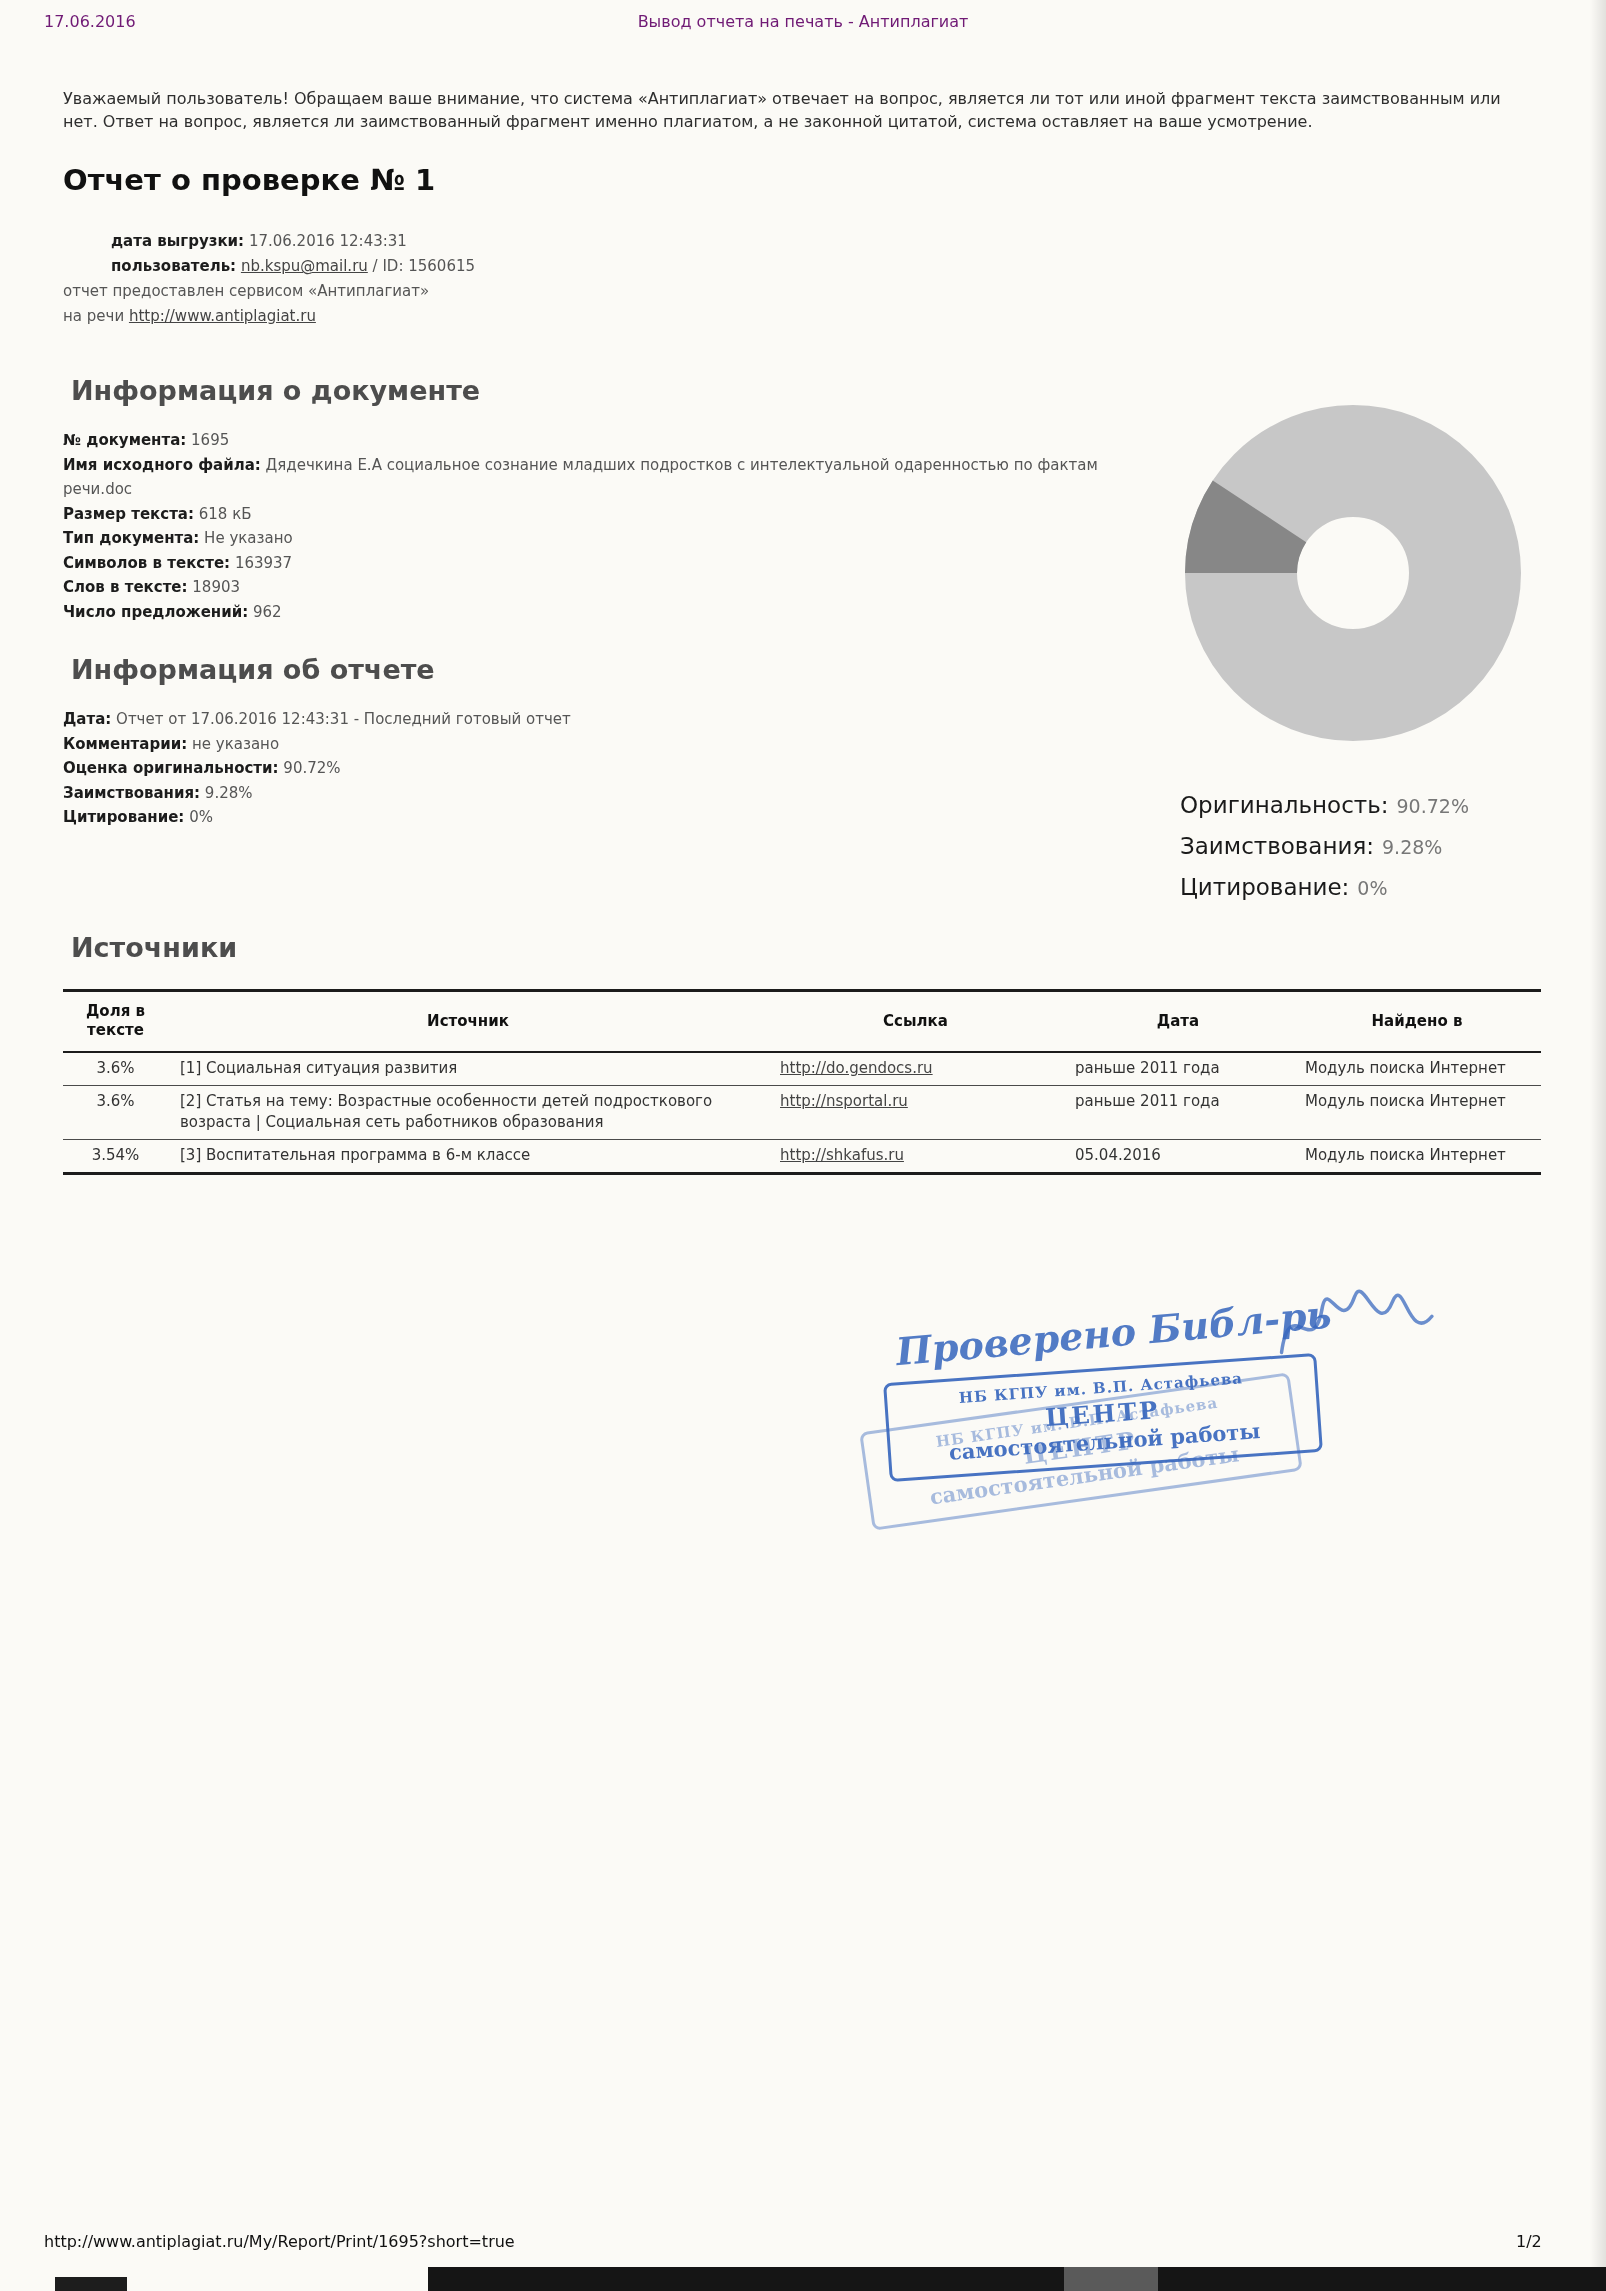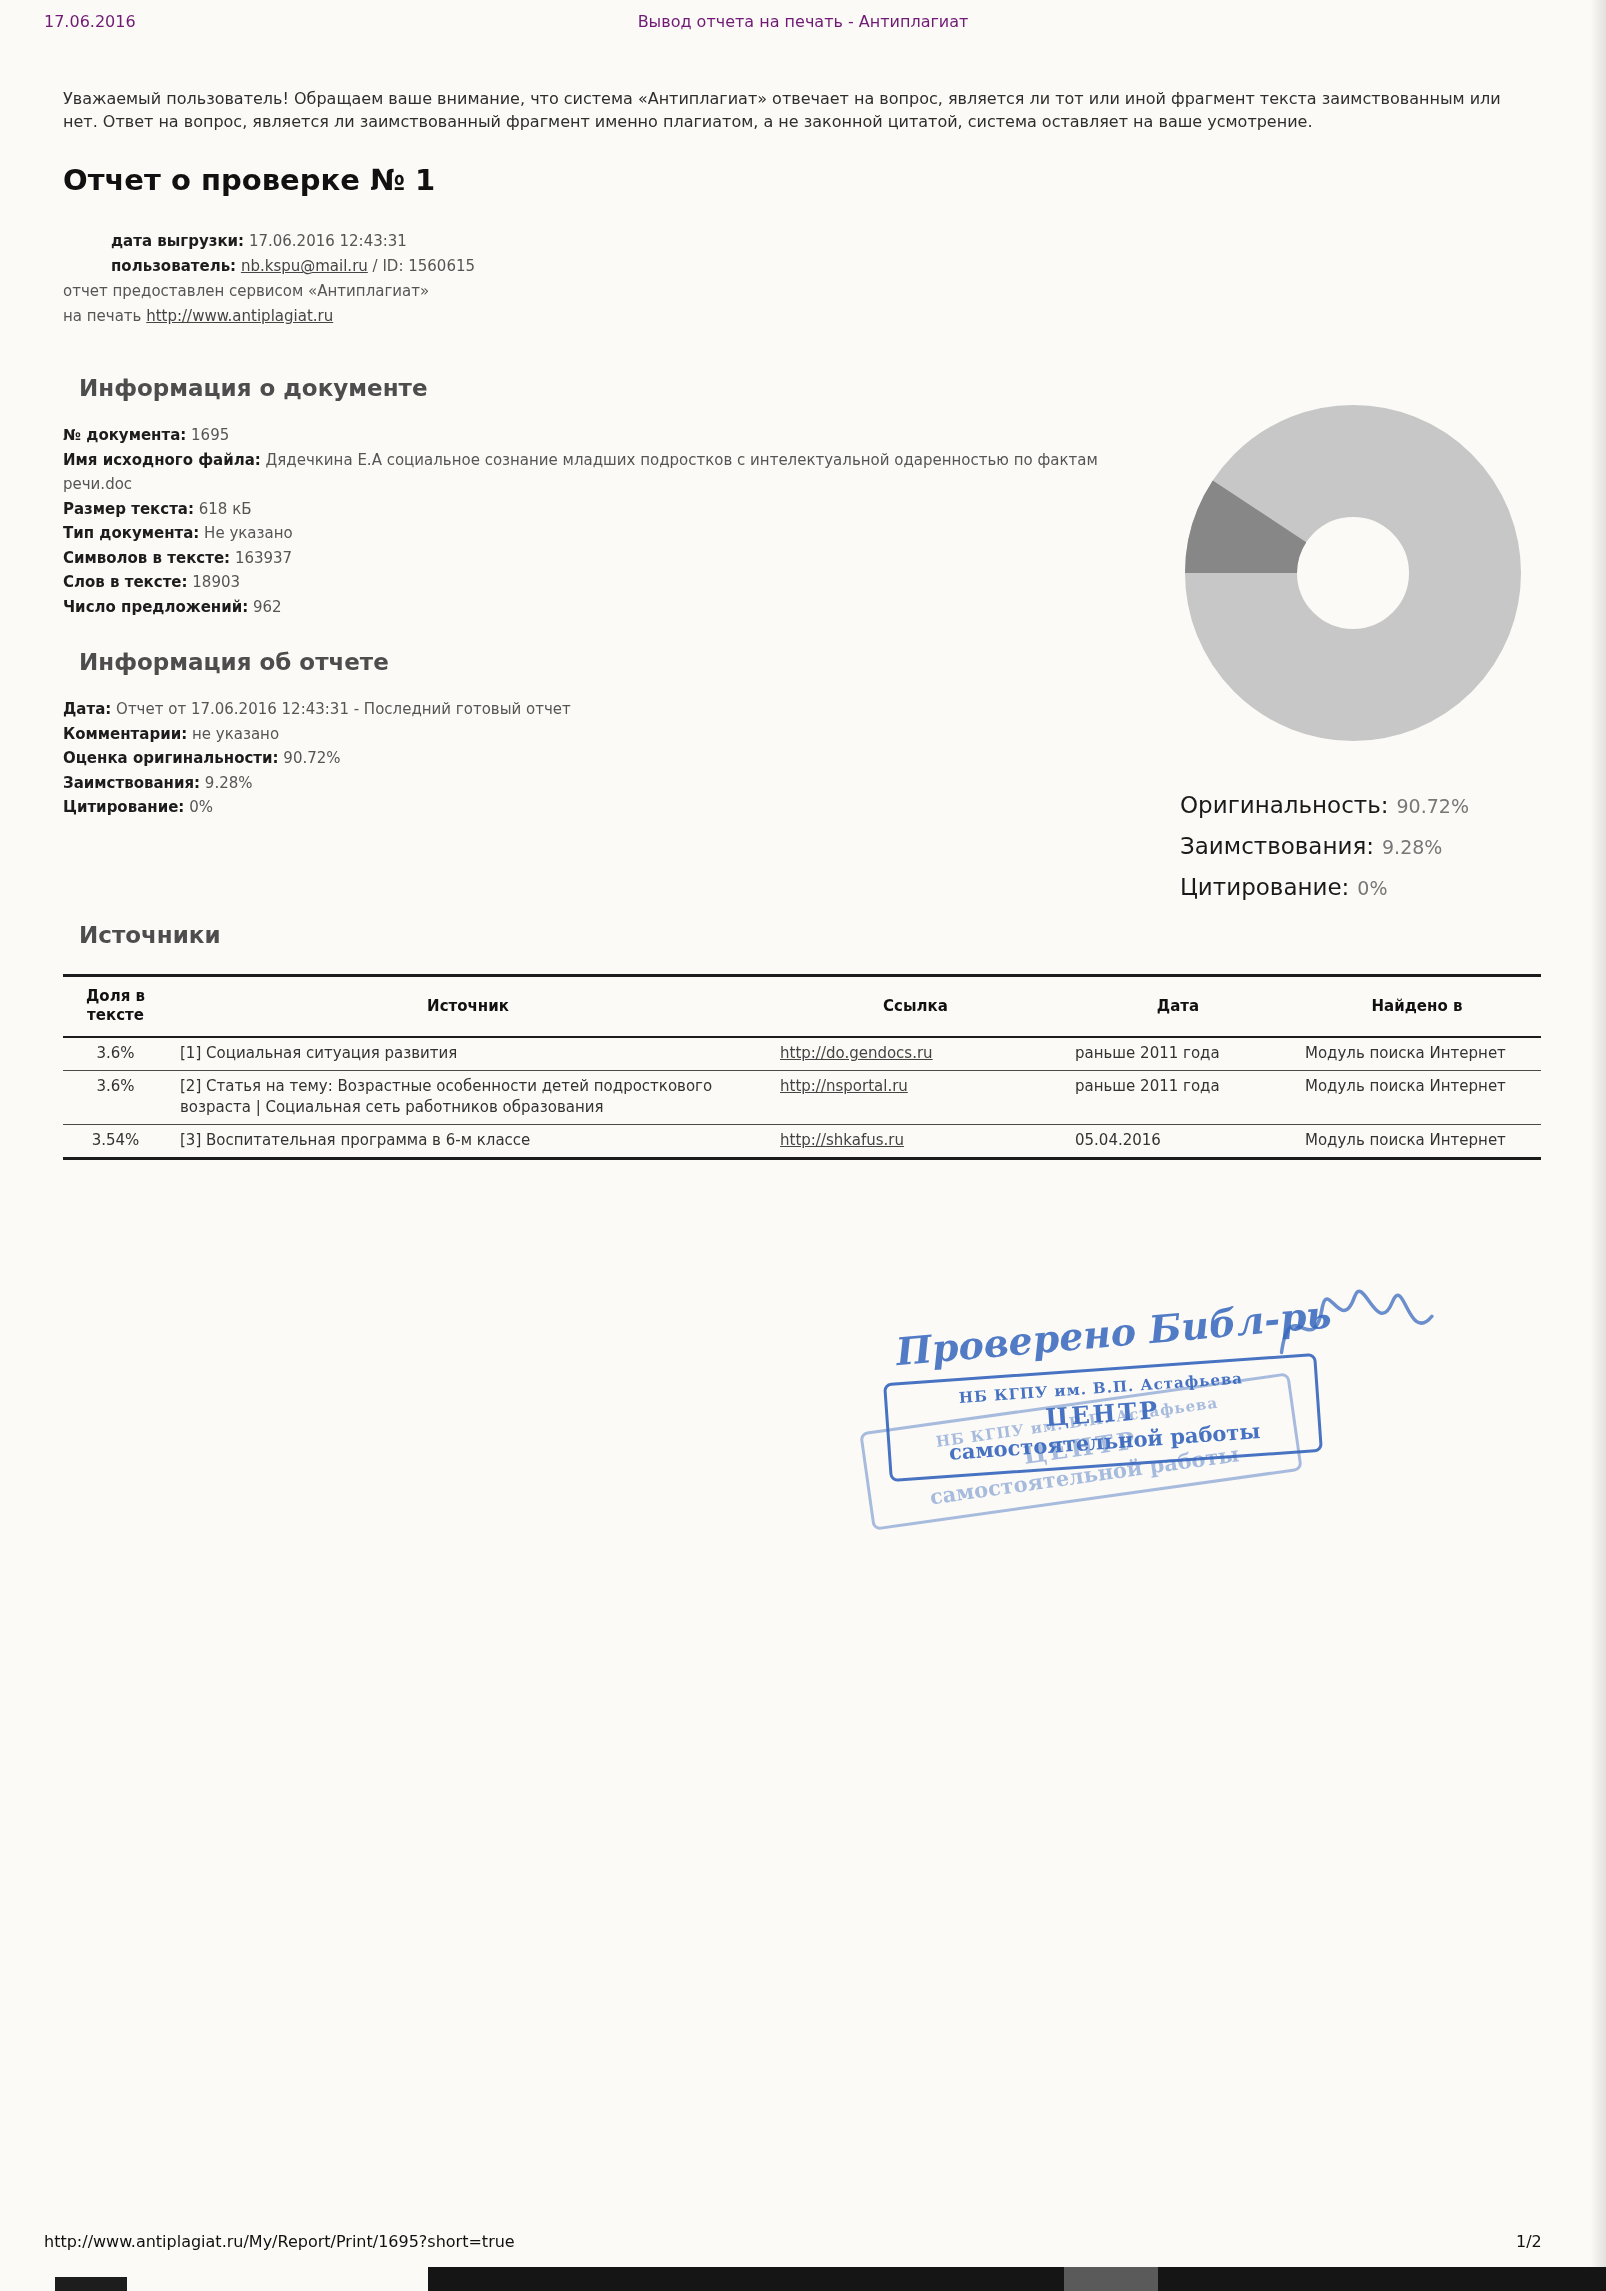--- a/index.html
+++ b/index.html
@@ -16,21 +16,21 @@
   .print-header{position:absolute;top:12px;left:0;width:100%;height:26px;font-size:16px;color:#701a75;}
   .print-date{position:absolute;left:44px;top:0;}
   .print-title{position:absolute;left:0;right:0;top:0;text-align:center;}
   
   .content{position:absolute;top:88px;left:63px;width:1480px;}
   .disclaimer{width:1452px;font-size:16px;line-height:1.42;color:#2e2e2e;}
   h1.report-title{margin:30px 0 0 0;font-size:29px;font-weight:bold;color:#111;}
   .meta{margin-top:32px;font-size:15px;line-height:25px;color:#555;}
   .meta b{color:#1c1c1c;margin-left:48px;}
   a.link{color:#444;text-decoration:underline;cursor:pointer;}
-  h2.section-heading{margin:16px;font-size:23px;font-weight:bold;color:#4d4d4d;}
+  h2.section-heading{margin:8px;font-size:27px;font-weight:bold;color:#4d4d4d;}
   .sec-doc{margin-top:46px;}
   .sec-report{margin-top:30px;}
   .fields{margin-top:22px;font-size:15px;line-height:24.5px;color:#555;width:1055px;}
   .fields b{color:#1c1c1c;}
   .sec-sources{margin-top:102px;}
   
   table.sources{border-collapse:collapse;table-layout:fixed;width:1478px;margin-top:26px;font-size:15px;color:#333;}
   table.sources thead th{
     border-top:3px solid #1c1c1c;border-bottom:2px solid #1c1c1c;
     font-weight:bold;color:#111;text-align:center;vertical-align:middle;
@@ -99,21 +99,21 @@
         <b>дата выгрузки:</b>
         <span>17.06.2016 12:43:31</span>
       </div>
       <div>
         <b>пользователь:</b>
         <a class="link">nb.kspu@mail.ru</a>
         <span>/ ID: 1560615</span>
       </div>
       <div>отчет предоставлен сервисом «Антиплагиат»</div>
       <div>
-        <span>на печать</span>
+        <span>на речи</span>
         <a class="link">http://www.antiplagiat.ru</a>
       </div>
     </div>
 
     <div class="sec-doc">
       <h2 class="section-heading">Информация о документе</h2>
       <div class="fields">
         <div><b>№ документа:</b> <span>1695</span></div>
         <div><b>Имя исходного файла:</b> <span>Дядечкина Е.А социальное сознание младших подростков с интелектуальной одаренностью по фактам речи.doc</span></div>
         <div><b>Размер текста:</b> <span>618 кБ</span></div>

